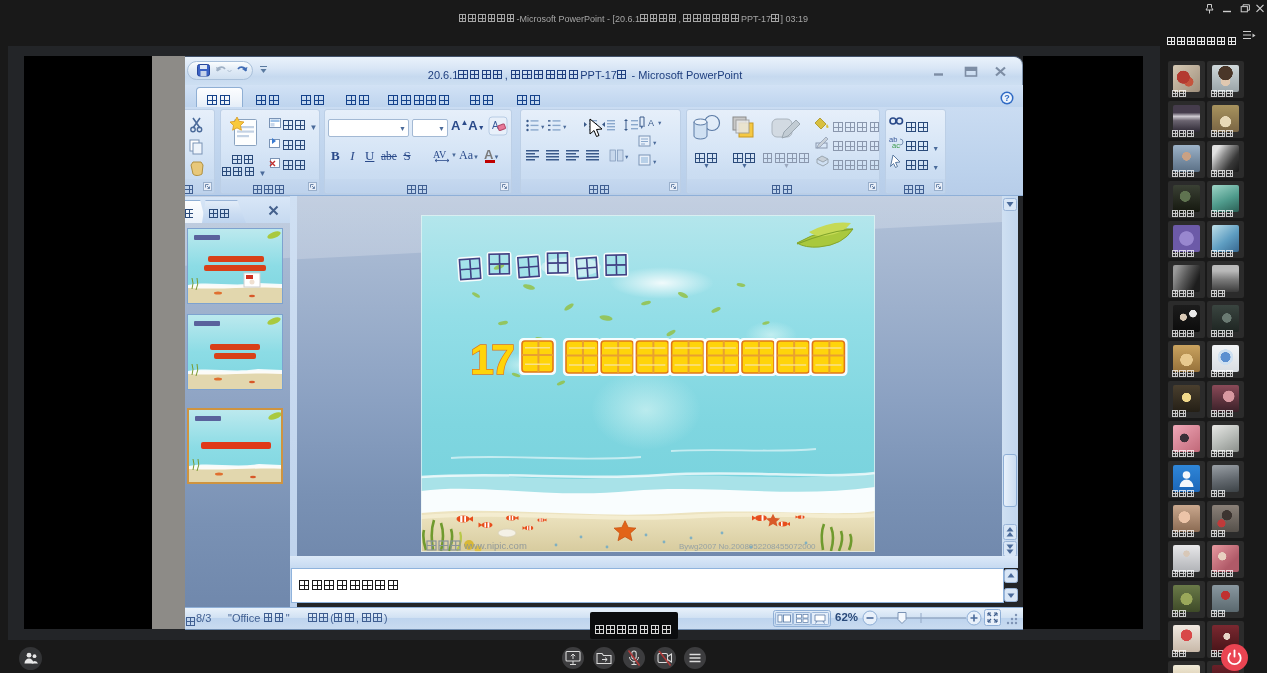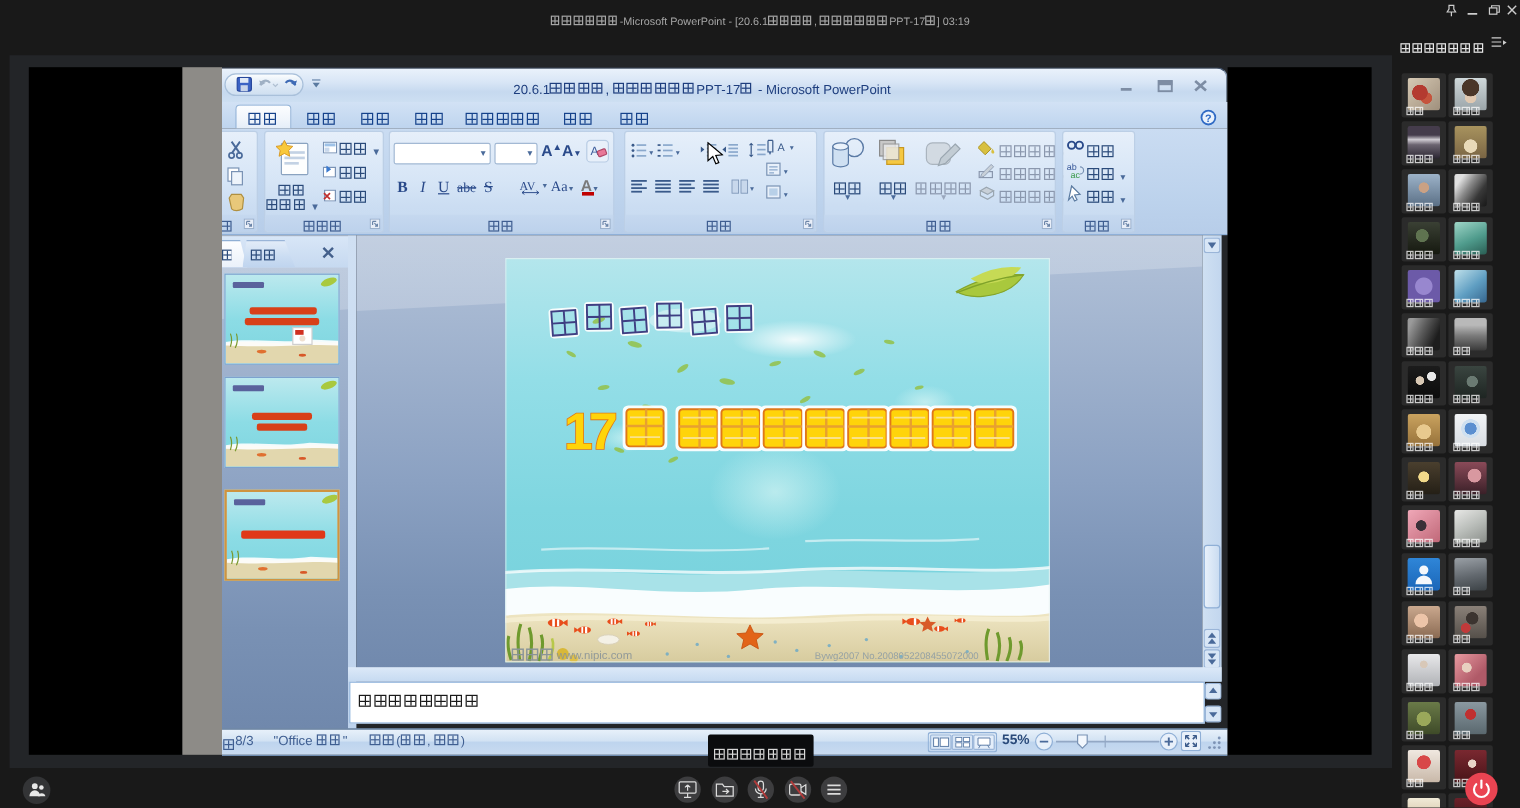--- a/index.html
+++ b/index.html
@@ -607,21 +607,21 @@
       <rect x="10.5" y="5" width="7" height="7" fill="#fff" stroke="#5a7aa5" stroke-width="0.8"></rect>
 <rect x="20.5" y="2.5" width="17" height="12" rx="1" fill="#d8e6f6" stroke="#9ab5d8"></rect>
       <rect x="23.5" y="4.5" width="5" height="3.5" fill="#fff" stroke="#5a7aa5" stroke-width="0.7"></rect>
       <rect x="30" y="4.5" width="5" height="3.5" fill="#fff" stroke="#5a7aa5" stroke-width="0.7"></rect>
       <rect x="23.5" y="9" width="5" height="3.5" fill="#fff" stroke="#5a7aa5" stroke-width="0.7"></rect>
       <rect x="30" y="9" width="5" height="3.5" fill="#fff" stroke="#5a7aa5" stroke-width="0.7"></rect>
 <rect x="38.5" y="2.5" width="17" height="12" rx="1" fill="#e4eefa" stroke="#9ab5d8"></rect>
       <path d="M42 5 h10 v6 h-10 z" fill="#fff" stroke="#5a7aa5" stroke-width="0.8"></path>
       <path d="M44 11 l-1.5 2.5 M50 11 l1.5 2.5" stroke="#5a7aa5" stroke-width="0.8"></path>
 </svg>
-<div class="ab" style="left:650px;top:555px;font-size:11.5px;font-weight:bold;color:#2a4a7a">55%</div>
+<div class="ab" style="left:650px;top:555px;font-size:11.5px;font-weight:bold;color:#2a4a7a">62%</div>
 <svg class="ab" style="left:676px;top:553px" width="142" height="18" viewBox="0 0 142 18">
 <circle cx="9" cy="9" r="7" fill="#e8f0fa" stroke="#8fafd6"></circle>
       <path d="M5.5 9 h7" stroke="#4a6a9a" stroke-width="1.6"></path>
 <path d="M19 9 h86" stroke="#93a8c5" stroke-width="1.5"></path>
       <path d="M60 4 v10" stroke="#93a8c5"></path>
 <path d="M37 3.5 h8 v7 l-4 4 -4 -4 z" fill="#f2f7fd" stroke="#7a93b5"></path>
 <circle cx="113" cy="9" r="7" fill="#e8f0fa" stroke="#8fafd6"></circle>
       <path d="M109.5 9 h7 M113 5.5 v7" stroke="#4a6a9a" stroke-width="1.6"></path>
 </svg>
 <svg class="ab" style="left:799px;top:553px" width="17" height="17" viewBox="0 0 17 17">

